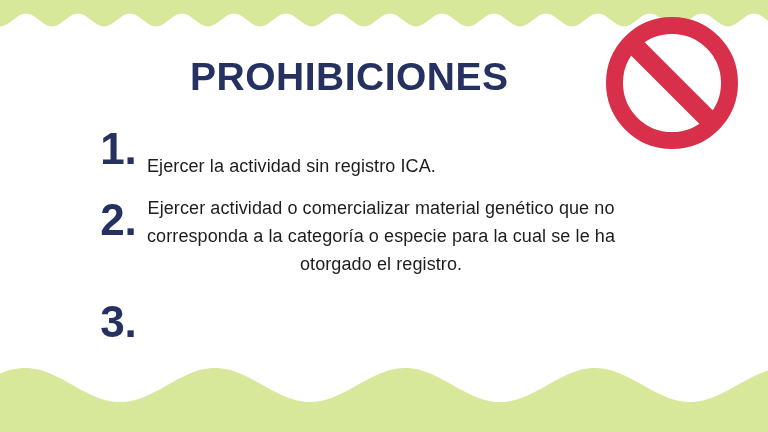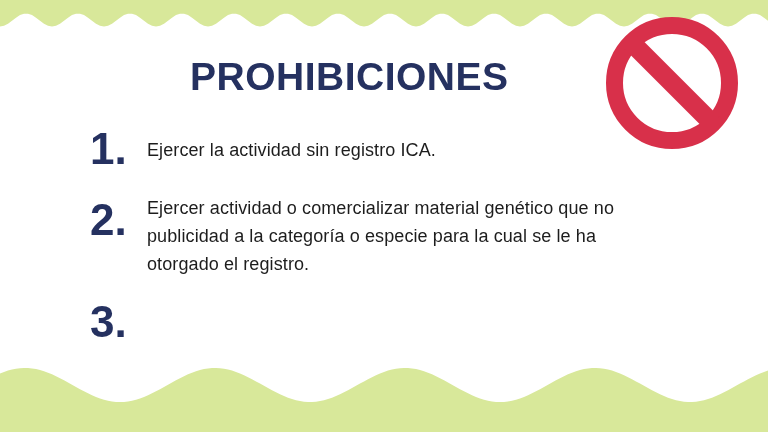--- a/index.html
+++ b/index.html
@@ -14,20 +14,21 @@
   body {
     font-family: "Liberation Sans", "DejaVu Sans", sans-serif;
     background: var(--background);
   }
   .slide {
     position: relative;
     width: 768px;
     height: 432px;
     background: var(--background);
     overflow: hidden;
+    text-align: center;
   }
   .wave { fill: var(--wave-green); }
   .top-wave-svg {
     position: absolute; top: 0; left: 0;
     width: 768px; height: 32px; display: block;
   }
   .bottom-wave-svg {
     position: absolute; bottom: 0; left: 0;
     width: 768px; height: 72px; display: block;
   }
@@ -67,21 +68,21 @@
   .item-2 .num { margin-top: 8px; }
   .item-3 .num { margin-top: 7px; }
   .txt {
     font-size: 18px;
     line-height: 28px;
     letter-spacing: 0.1px;
     color: var(--body-text);
     white-space: pre-line;
     max-width: 560px;
   }
-  .item-1 .txt { margin-top: 7px; }
+  .item-1 .txt { margin-top: 23px; }
 </style>
 </head>
 <body>
 
 <div class="slide">
 
   <svg class="top-wave-svg" viewBox="0 0 768 32" preserveAspectRatio="none">
     <path id="top-wave-path" class="wave" d="M0,0 L0,26.5 L4,25.8 L8,23.7 L12,20.8 L16,17.7 L20,15.1 L24,13.7 L28,13.7 L32,15.1 L36,17.7 L40,20.8 L44,23.7 L48,25.8 L52,26.5 L56,25.8 L60,23.7 L64,20.8 L68,17.7 L72,15.1 L76,13.7 L80,13.7 L84,15.1 L88,17.7 L92,20.8 L96,23.7 L100,25.8 L104,26.5 L108,25.8 L112,23.7 L116,20.8 L120,17.7 L124,15.1 L128,13.7 L132,13.7 L136,15.1 L140,17.7 L144,20.8 L148,23.7 L152,25.8 L156,26.5 L160,25.8 L164,23.7 L168,20.8 L172,17.7 L176,15.1 L180,13.7 L184,13.7 L188,15.1 L192,17.7 L196,20.8 L200,23.7 L204,25.8 L208,26.5 L212,25.8 L216,23.7 L220,20.8 L224,17.7 L228,15.1 L232,13.7 L236,13.7 L240,15.1 L244,17.7 L248,20.8 L252,23.7 L256,25.8 L260,26.5 L264,25.8 L268,23.7 L272,20.8 L276,17.7 L280,15.1 L284,13.7 L288,13.7 L292,15.1 L296,17.7 L300,20.8 L304,23.7 L308,25.8 L312,26.5 L316,25.8 L320,23.7 L324,20.8 L328,17.7 L332,15.1 L336,13.7 L340,13.7 L344,15.1 L348,17.7 L352,20.8 L356,23.7 L360,25.8 L364,26.5 L368,25.8 L372,23.7 L376,20.8 L380,17.7 L384,15.1 L388,13.7 L392,13.7 L396,15.1 L400,17.7 L404,20.8 L408,23.7 L412,25.8 L416,26.5 L420,25.8 L424,23.7 L428,20.8 L432,17.7 L436,15.1 L440,13.7 L444,13.7 L448,15.1 L452,17.7 L456,20.8 L460,23.7 L464,25.8 L468,26.5 L472,25.8 L476,23.7 L480,20.8 L484,17.7 L488,15.1 L492,13.7 L496,13.7 L500,15.1 L504,17.7 L508,20.8 L512,23.7 L516,25.8 L520,26.5 L524,25.8 L528,23.7 L532,20.8 L536,17.7 L540,15.1 L544,13.7 L548,13.7 L552,15.1 L556,17.7 L560,20.8 L564,23.7 L568,25.8 L572,26.5 L576,25.8 L580,23.7 L584,20.8 L588,17.7 L592,15.1 L596,13.7 L600,13.7 L604,15.1 L608,17.7 L612,20.8 L616,23.7 L620,25.8 L624,26.5 L628,25.8 L632,23.7 L636,20.8 L640,17.7 L644,15.1 L648,13.7 L652,13.7 L656,15.1 L660,17.7 L664,20.8 L668,23.7 L672,25.8 L676,26.5 L680,25.8 L684,23.7 L688,20.8 L692,17.7 L696,15.1 L700,13.7 L704,13.7 L708,15.1 L712,17.7 L716,20.8 L720,23.7 L724,25.8 L728,26.5 L732,25.8 L736,23.7 L740,20.8 L744,17.7 L748,15.1 L752,13.7 L756,13.7 L760,15.1 L764,17.7 L768,20.8 L768,0 Z"></path>
   </svg>
 
@@ -93,21 +94,21 @@
   </svg>
 
   <div class="list">
     <div class="item item-1">
       <div class="num">1.</div>
       <div class="txt">Ejercer la actividad sin registro ICA.</div>
     </div>
     <div class="item item-2">
       <div class="num">2.</div>
       <div class="txt">Ejercer actividad o comercializar material genético que no
-publicidad a la categoría o especie para la cual se le ha
+corresponda a la categoría o especie para la cual se le ha
 otorgado el registro.</div>
     </div>
     <div class="item item-3">
       <div class="num">3.</div>
     </div>
   </div>
 
   <svg class="bottom-wave-svg" viewBox="0 0 768 72" preserveAspectRatio="none">
     <path id="bottom-wave-path" class="wave" d="M0,72 L0,13.5 L4,11.9 L8,10.6 L12,9.5 L16,8.7 L20,8.2 L24,8.0 L28,8.1 L32,8.5 L36,9.1 L40,10.0 L44,11.2 L48,12.7 L52,14.3 L56,16.2 L60,18.2 L64,20.3 L68,22.5 L72,24.7 L76,27.0 L80,29.2 L84,31.3 L88,33.3 L92,35.2 L96,36.9 L100,38.4 L104,39.7 L108,40.7 L112,41.4 L116,41.9 L120,42.0 L124,41.9 L128,41.4 L132,40.7 L136,39.7 L140,38.4 L144,36.9 L148,35.2 L152,33.3 L156,31.3 L160,29.2 L164,27.0 L168,24.7 L172,22.5 L176,20.3 L180,18.2 L184,16.2 L188,14.3 L192,12.7 L196,11.2 L200,10.0 L204,9.1 L208,8.5 L212,8.1 L216,8.0 L220,8.2 L224,8.7 L228,9.5 L232,10.6 L236,11.9 L240,13.5 L244,15.2 L248,17.2 L252,19.2 L256,21.4 L260,23.6 L264,25.8 L268,28.1 L272,30.3 L276,32.3 L280,34.3 L284,36.1 L288,37.7 L292,39.1 L296,40.2 L300,41.1 L304,41.7 L308,42.0 L312,42.0 L316,41.7 L320,41.1 L324,40.2 L328,39.1 L332,37.7 L336,36.1 L340,34.3 L344,32.3 L348,30.3 L352,28.1 L356,25.8 L360,23.6 L364,21.4 L368,19.2 L372,17.2 L376,15.2 L380,13.5 L384,11.9 L388,10.6 L392,9.5 L396,8.7 L400,8.2 L404,8.0 L408,8.1 L412,8.5 L416,9.1 L420,10.0 L424,11.2 L428,12.7 L432,14.3 L436,16.2 L440,18.2 L444,20.3 L448,22.5 L452,24.7 L456,27.0 L460,29.2 L464,31.3 L468,33.3 L472,35.2 L476,36.9 L480,38.4 L484,39.7 L488,40.7 L492,41.4 L496,41.9 L500,42.0 L504,41.9 L508,41.4 L512,40.7 L516,39.7 L520,38.4 L524,36.9 L528,35.2 L532,33.3 L536,31.3 L540,29.2 L544,27.0 L548,24.7 L552,22.5 L556,20.3 L560,18.2 L564,16.2 L568,14.3 L572,12.7 L576,11.2 L580,10.0 L584,9.1 L588,8.5 L592,8.1 L596,8.0 L600,8.2 L604,8.7 L608,9.5 L612,10.6 L616,11.9 L620,13.5 L624,15.2 L628,17.2 L632,19.2 L636,21.4 L640,23.6 L644,25.8 L648,28.1 L652,30.3 L656,32.3 L660,34.3 L664,36.1 L668,37.7 L672,39.1 L676,40.2 L680,41.1 L684,41.7 L688,42.0 L692,42.0 L696,41.7 L700,41.1 L704,40.2 L708,39.1 L712,37.7 L716,36.1 L720,34.3 L724,32.3 L728,30.3 L732,28.1 L736,25.8 L740,23.6 L744,21.4 L748,19.2 L752,17.2 L756,15.2 L760,13.5 L764,11.9 L768,10.6 L768,72 Z"></path>
   </svg>

